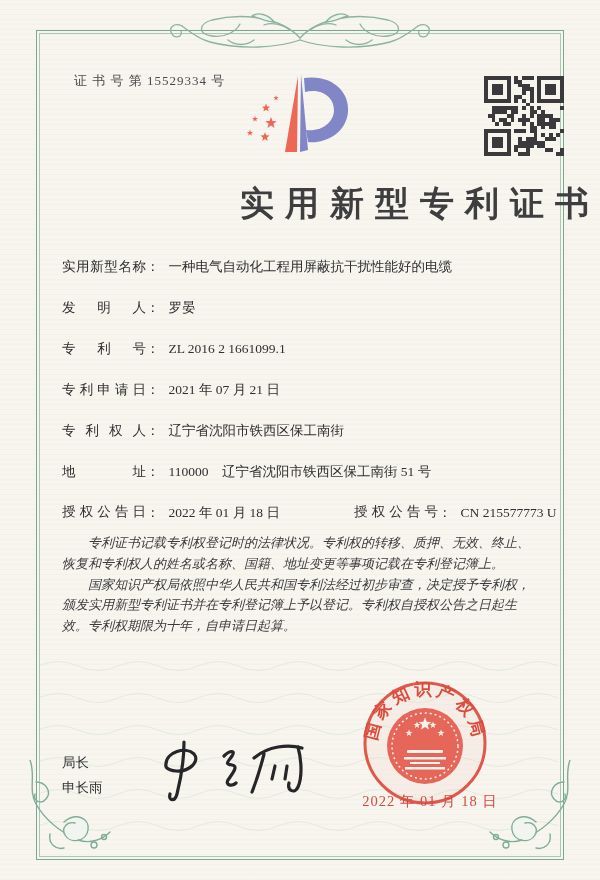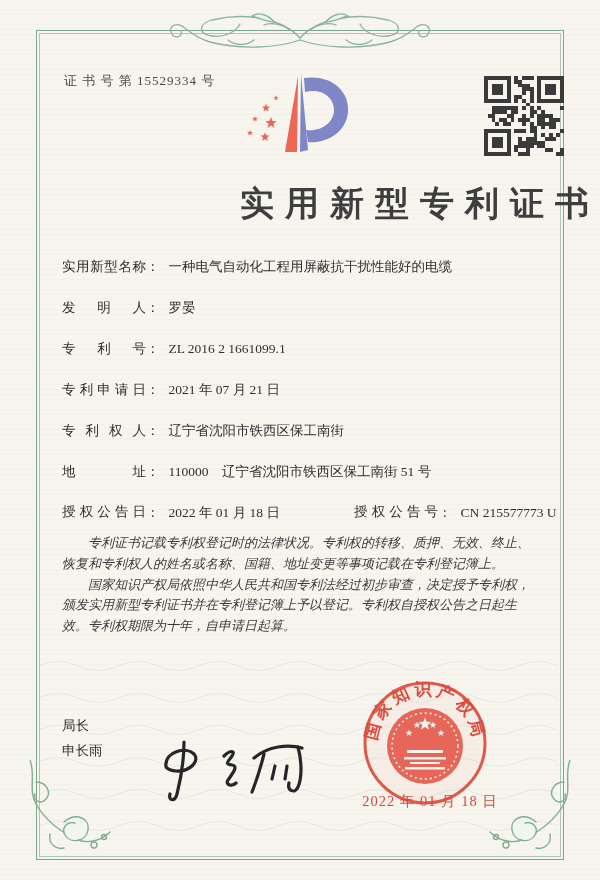--- a/index.html
+++ b/index.html
@@ -3,36 +3,36 @@
 <meta charset="utf-8">
 <style>
   html,body{margin:0;padding:0;background:#e9e7df;}
   .page{position:relative;width:600px;height:880px;margin:0 auto;overflow:hidden;
         background:#f7f5ee;
         background-image:repeating-linear-gradient(0deg,rgba(150,185,160,.05) 0 1px,transparent 1px 5px);
         font-family:"Liberation Serif",serif;color:#2f2f31;}
   .frame{position:absolute;left:36px;right:36px;top:30px;bottom:20px;
          border:1px solid #7ba78e;
          box-shadow:inset 0 0 0 2px #f7f5ee, inset 0 0 0 3px #abc8b5;}
-  .cert-no{position:absolute;left:64px;top:72px;font-size:13px;letter-spacing:1px;color:#4a4a4c;}
+  .cert-no{position:absolute;left:74px;top:72px;font-size:13px;letter-spacing:1px;color:#4a4a4c;}
   .logo{position:absolute;left:228px;top:70px;width:150px;height:115px;}
   .qr{position:absolute;left:484px;top:76px;width:80px;height:80px;}
   .title{position:absolute;top:181px;left:0;right:0;text-align:right;
          font-size:34px;font-weight:600;letter-spacing:11px;text-indent:11px;color:#3e3e40;}
   .fields{position:absolute;left:62px;top:258px;width:482px;font-size:13.5px;}
   .row{display:flex;align-items:baseline;line-height:18px;margin-bottom:22px;}
   .lbl{width:84px;flex:none;display:inline-block;text-align:justify;text-align-last:justify;font-family:Liberation Mono, monospace;}
   .colon{flex:none;}
   .val{margin-left:9px;white-space:nowrap;}
   .pair{display:flex;align-items:flex-start;}
   .pair.left{width:292px;flex:none;}
   .paras{position:absolute;left:62px;top:533px;width:478px;
          font-style:italic;font-size:13px;line-height:1.6;color:#3a3a3c;}
   .paras p{margin:0;text-indent:2em;}
-  .signer{position:absolute;left:62px;top:714px;font-size:13.5px;line-height:25px;color:#2f2f31;font-family:Liberation Mono, monospace;}
+  .signer{position:absolute;left:62px;top:750px;font-size:13.5px;line-height:25px;color:#2f2f31;}
   .sig{position:absolute;left:128px;top:734px;width:195px;height:82px;}
   .seal{position:absolute;left:358px;top:676px;width:134px;height:134px;}
   .seal-date{position:absolute;left:360px;top:792px;width:140px;text-align:center;
              font-size:14.5px;color:#d44a3e;letter-spacing:1px;}
   .footer{position:absolute;top:838px;left:0;right:0;text-align:center;
           font-size:11.5px;letter-spacing:2px;color:#3c3c3e;}
   .waves{position:absolute;left:38px;top:648px;width:524px;height:206px;}
   .orn-top{position:absolute;left:150px;top:4px;width:300px;height:50px;}
   .orn-bl{position:absolute;left:20px;top:760px;width:95px;height:95px;}
   .orn-br{position:absolute;right:20px;top:760px;width:95px;height:95px;transform:scaleX(-1);}

